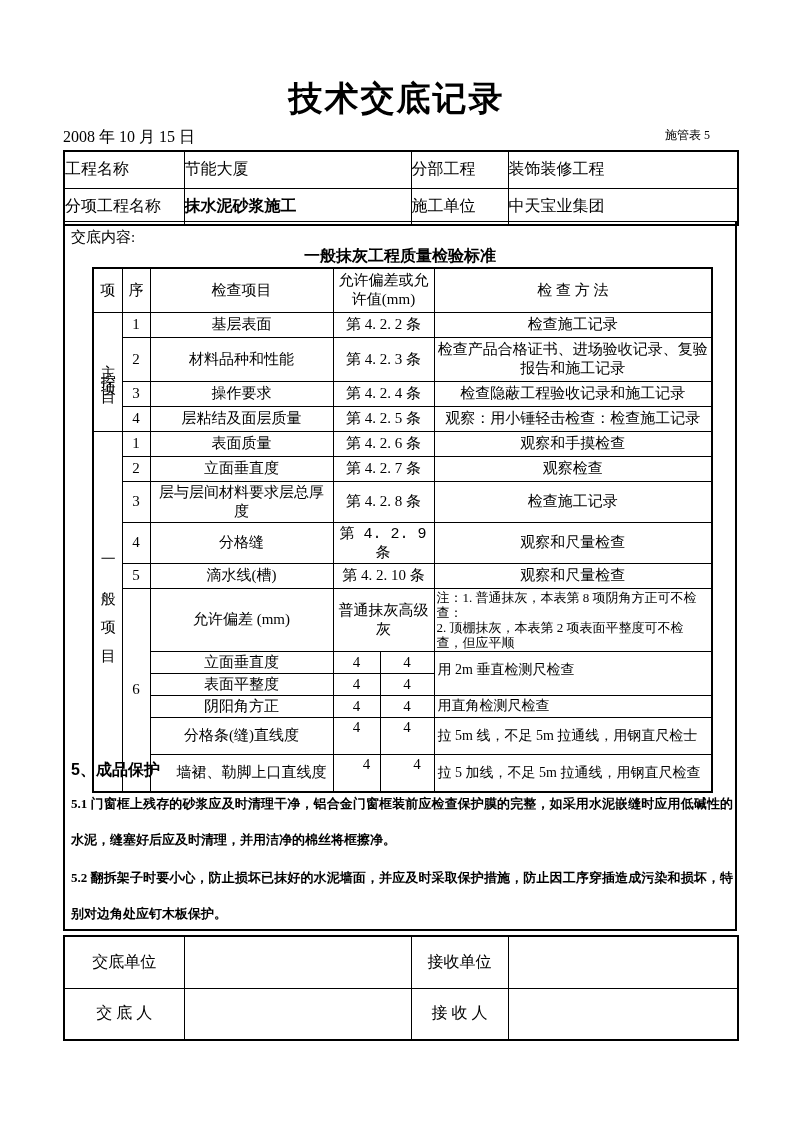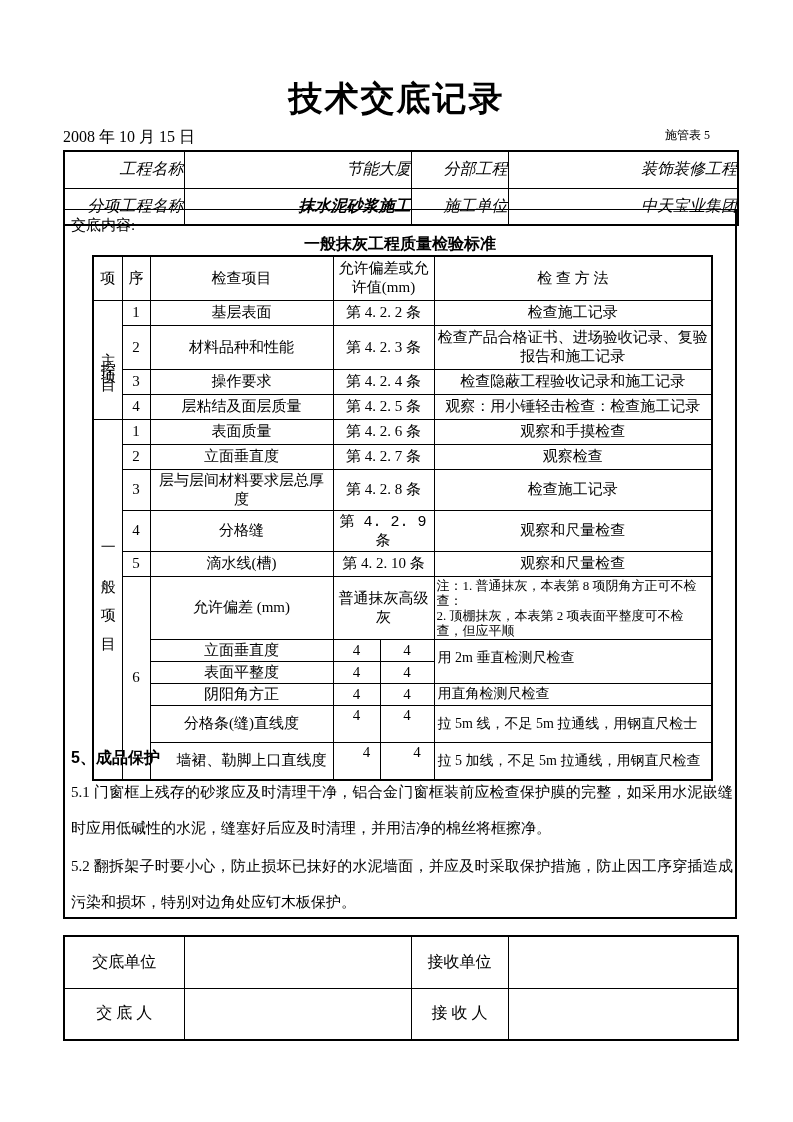--- a/index.html
+++ b/index.html
@@ -25,26 +25,26 @@
   }
 
   table { border-collapse:collapse; table-layout:fixed; }
   td { border:1px solid #000; overflow:hidden; }
 
   
   .info-table {
     position:absolute; top:150px; left:63px; width:674px;
     border:2px solid #000; font-size:16px;
   }
-  .info-table td { height:37px; text-align:right; vertical-align:middle;font-style:italic; }
+  .info-table td { height:37px; text-align:left; vertical-align:middle; }
   .bold-val { font-weight:bold; font-family:"Liberation Sans","DejaVu Sans",sans-serif; }
 
   
   .content-box {
-    position:absolute; top:209px; left:63px; width:674px; height:710px;
+    position:absolute; top:221px; left:63px; width:674px; height:710px;
     border:2px solid #000; border-top:1px solid #000;
   }
   .content-label { position:absolute; top:6px; left:6px; font-size:15px; }
   .inner-title {
     position:absolute; top:24px; left:0; width:100%;
     text-align:center; font-size:16px; font-weight:bold;
     font-family:"Liberation Sans","DejaVu Sans",sans-serif;
   }
 
   
@@ -75,21 +75,21 @@
   }
   .allow-left { text-align:right; padding-left:1px !important;font-family:Liberation Mono, monospace; }
 
   
   .sec5-title {
     position:absolute; top:538px; left:6px; font-size:16px; font-weight:bold;
     font-family:"Liberation Sans","DejaVu Sans",sans-serif;
   }
   .sec5-p1, .sec5-p2 {
     position:absolute; left:6px; width:662px;
-    font-size:15px; line-height:36px; text-align:justify;
+    font-size:13px; line-height:36px; text-align:justify;font-weight:bold;
   }
   .sec5-p1 { top:564px; }
   .sec5-p2 { top:638px; }
 
   
   .sign-table {
     position:absolute; top:935px; left:63px; width:674px;
     border:2px solid #000; font-size:16px;
   }
   .sign-table td { height:52px; text-align:center; vertical-align:middle; }

